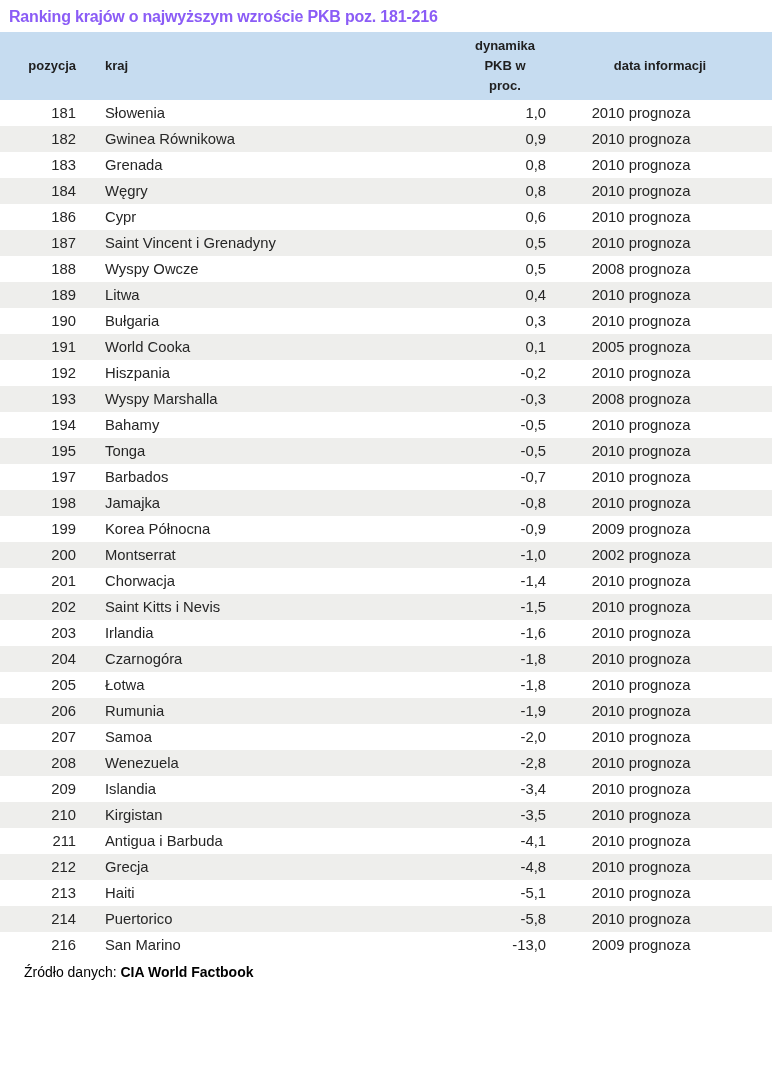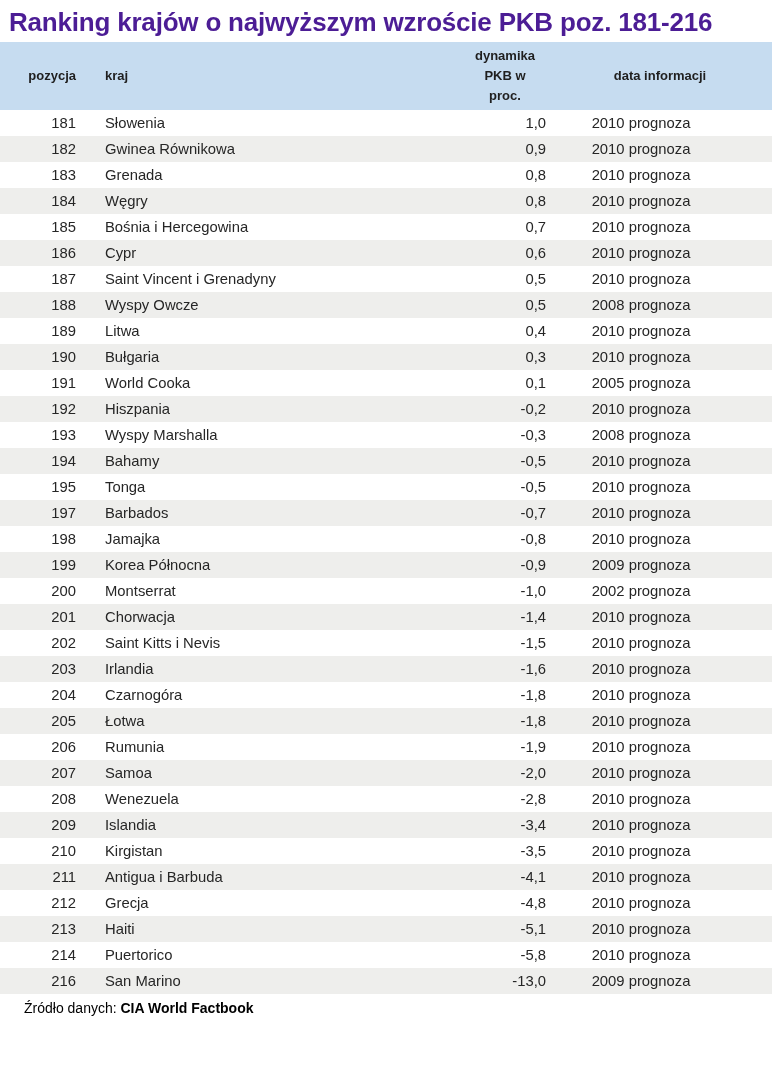--- a/index.html
+++ b/index.html
@@ -18,23 +18,23 @@
 
   .page {
     width: 772px;
     height: 1081px;
     position: relative;
     box-sizing: border-box;
   }
 
   
   .title {
-    font-size: 26px;
+    font-size: 16px;
     font-weight: 600;
-    color: #4c1d95;
+    color: #8b5cf6;
     letter-spacing: -0.2px;
     line-height: 1;
     padding: 9px 0 0 9px;
     white-space: nowrap;
   }
 
   
   table.ranking {
     width: 772px;
     border-collapse: collapse;
@@ -161,26 +161,20 @@
           <td class="t-dyn">0,8</td>
           <td class="t-data">2010 prognoza</td>
         </tr>
         <tr>
           <td class="t-pos">184</td>
           <td class="t-kraj">Węgry</td>
           <td class="t-dyn">0,8</td>
           <td class="t-data">2010 prognoza</td>
         </tr>
         <tr>
-          <td class="t-pos">185</td>
-          <td class="t-kraj">Bośnia i Hercegowina</td>
-          <td class="t-dyn">0,7</td>
-          <td class="t-data">2010 prognoza</td>
-        </tr>
-        <tr>
           <td class="t-pos">186</td>
           <td class="t-kraj">Cypr</td>
           <td class="t-dyn">0,6</td>
           <td class="t-data">2010 prognoza</td>
         </tr>
         <tr>
           <td class="t-pos">187</td>
           <td class="t-kraj">Saint Vincent i Grenadyny</td>
           <td class="t-dyn">0,5</td>
           <td class="t-data">2010 prognoza</td>

